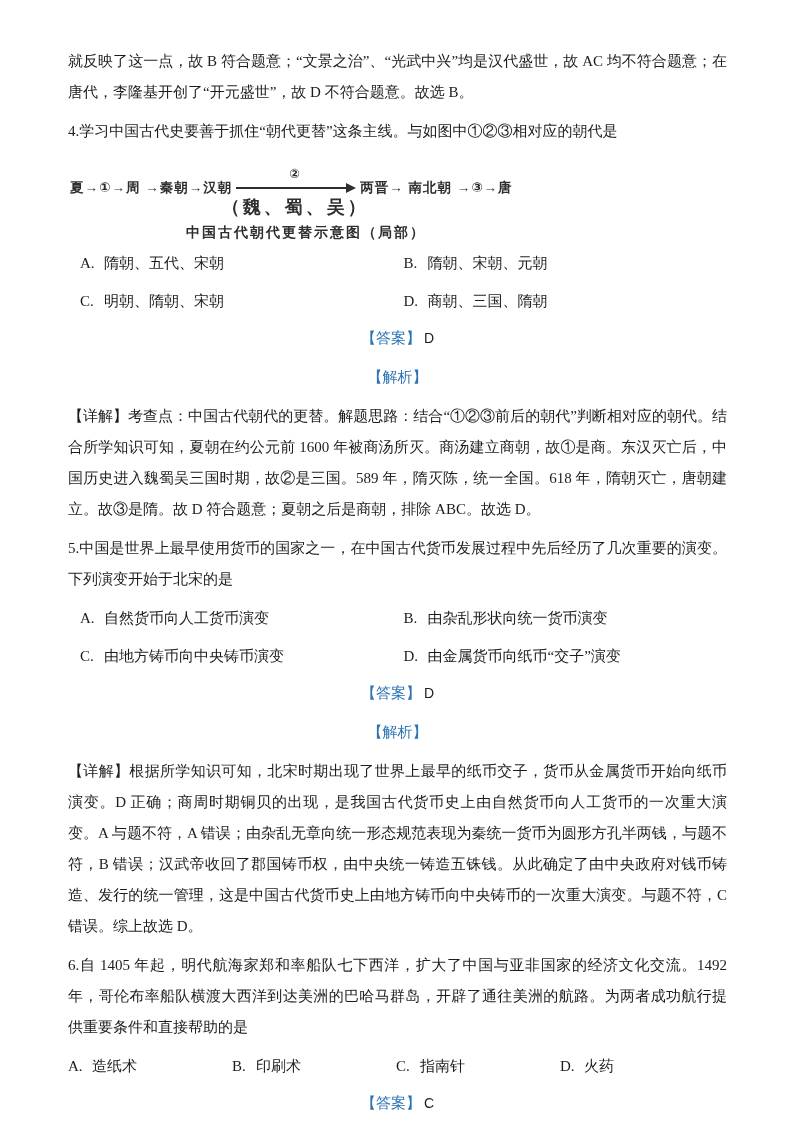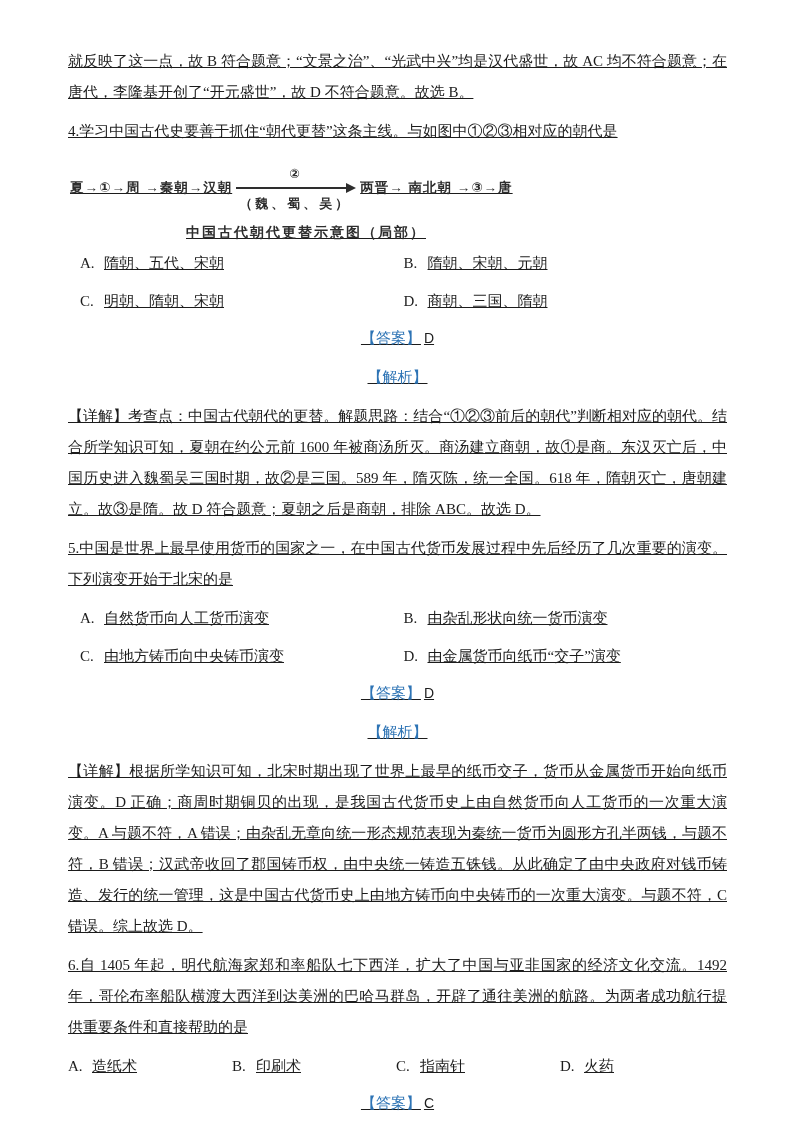--- a/index.html
+++ b/index.html
@@ -8,21 +8,20 @@
     font-family:"Liberation Serif","DejaVu Serif",serif;
     color:#1c1c1c;
     -webkit-font-smoothing:antialiased;
   }
   .page{
     box-sizing:border-box;
     width:793px;height:1122px;
     padding:46px 66px 30px 68px;
     font-size:15px;
     overflow:hidden;
-    text-decoration:underline;
   }
   .para{
     line-height:31px;
     text-align:justify;
     margin:0 0 8px 0;
   }
   .stem{margin-top:8px;}
   
   .diagram{
     margin:10px 0 6px 2px;
@@ -56,21 +55,21 @@
   .diag-above{
     position:absolute;left:50%;top:-23px;
     transform:translateX(-50%);
     font-size:12.5px;
   }
   .diag-below{
     position:absolute;left:50%;top:6px;
     transform:translateX(-50%);
     white-space:nowrap;
     letter-spacing:3px;
-    font-size:13px;
+    font-size:18px;
   }
   .diag-caption{
     margin-top:27px;
     text-align:center;
     letter-spacing:2px;
     font-size:14px;
   }
   
   .opts2{
     display:grid;

